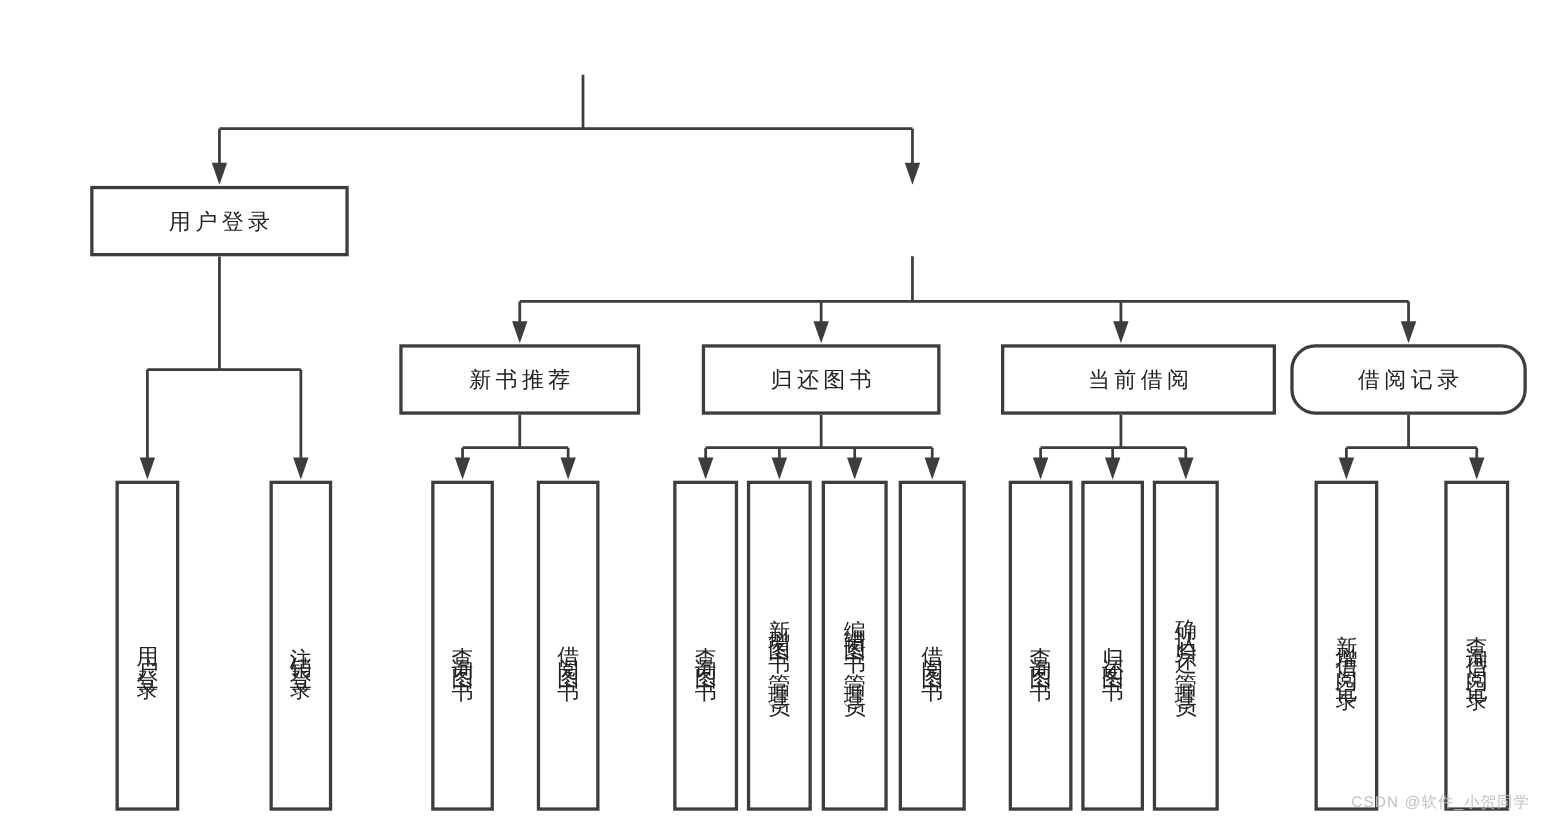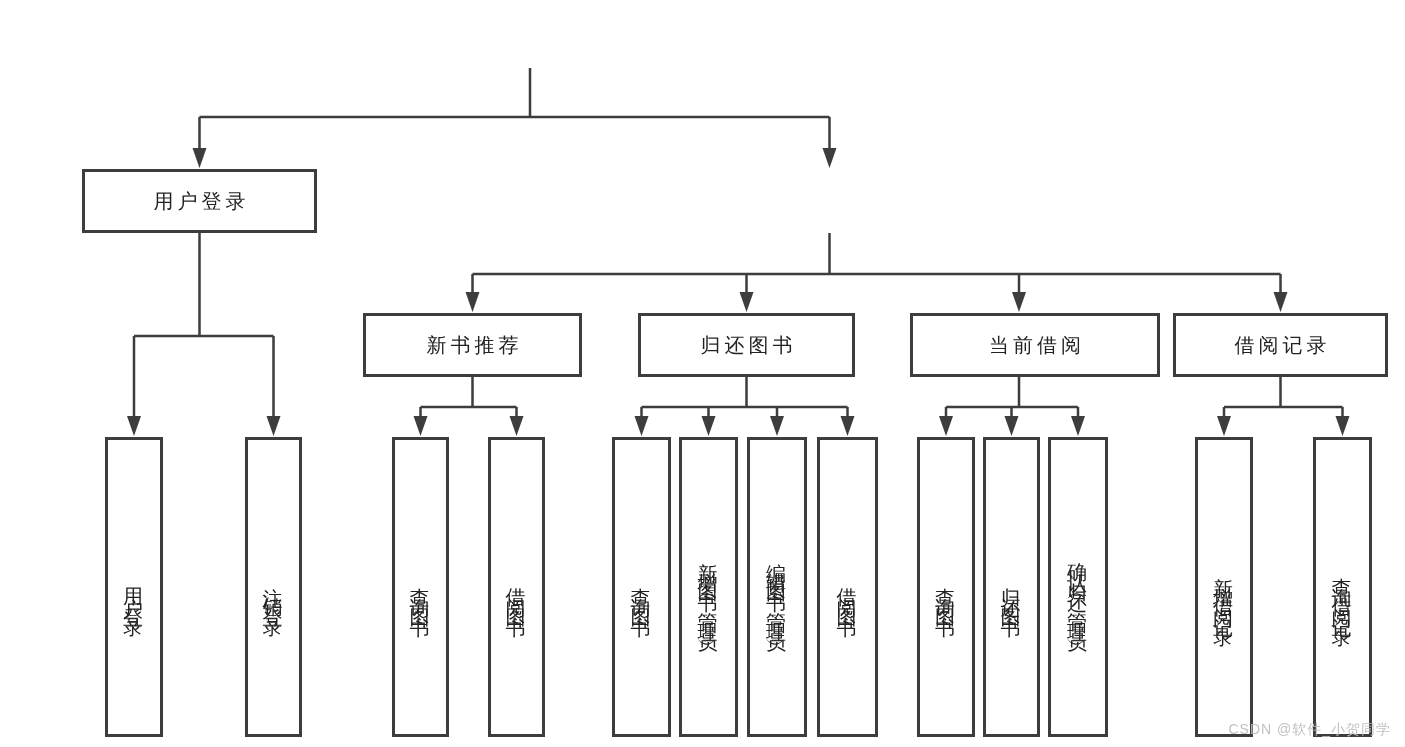--- a/index.html
+++ b/index.html
@@ -35,21 +35,21 @@
     font-size:20px;
     letter-spacing:10px;
     padding-top:10px;
   }
   .root{left:23px;top:12px;width:1015px;height:56px;}
   .n-user-login{left:82px;top:169px;width:235px;height:64px;}
   .n-book-mgmt{left:713px;top:169px;width:233px;height:64px;}
   .m-new-book{left:363px;top:313px;width:219px;height:64px;}
   .m-book-borrow{left:638px;top:313px;width:217px;height:64px;}
   .m-current-borrow{left:910px;top:313px;width:250px;height:64px;}
-  .m-borrow-records{left:1173px;top:313px;width:215px;height:64px;}
+  .m-borrow-records{left:1173px;top:313px;width:215px;height:64px;border-radius:23px;}
   .leaf{top:437px;height:300px;}
   .l1{left:105px;width:58px;}
   .l2{left:245px;width:57px;}
   .l3{left:392px;width:57px;}
   .l4{left:488px;width:57px;}
   .l5{left:612px;width:59px;}
   .l6{left:679px;width:59px;}
   .l7{left:747px;width:60px;}
   .l8{left:817px;width:61px;}
   .l9{left:917px;width:58px;}

